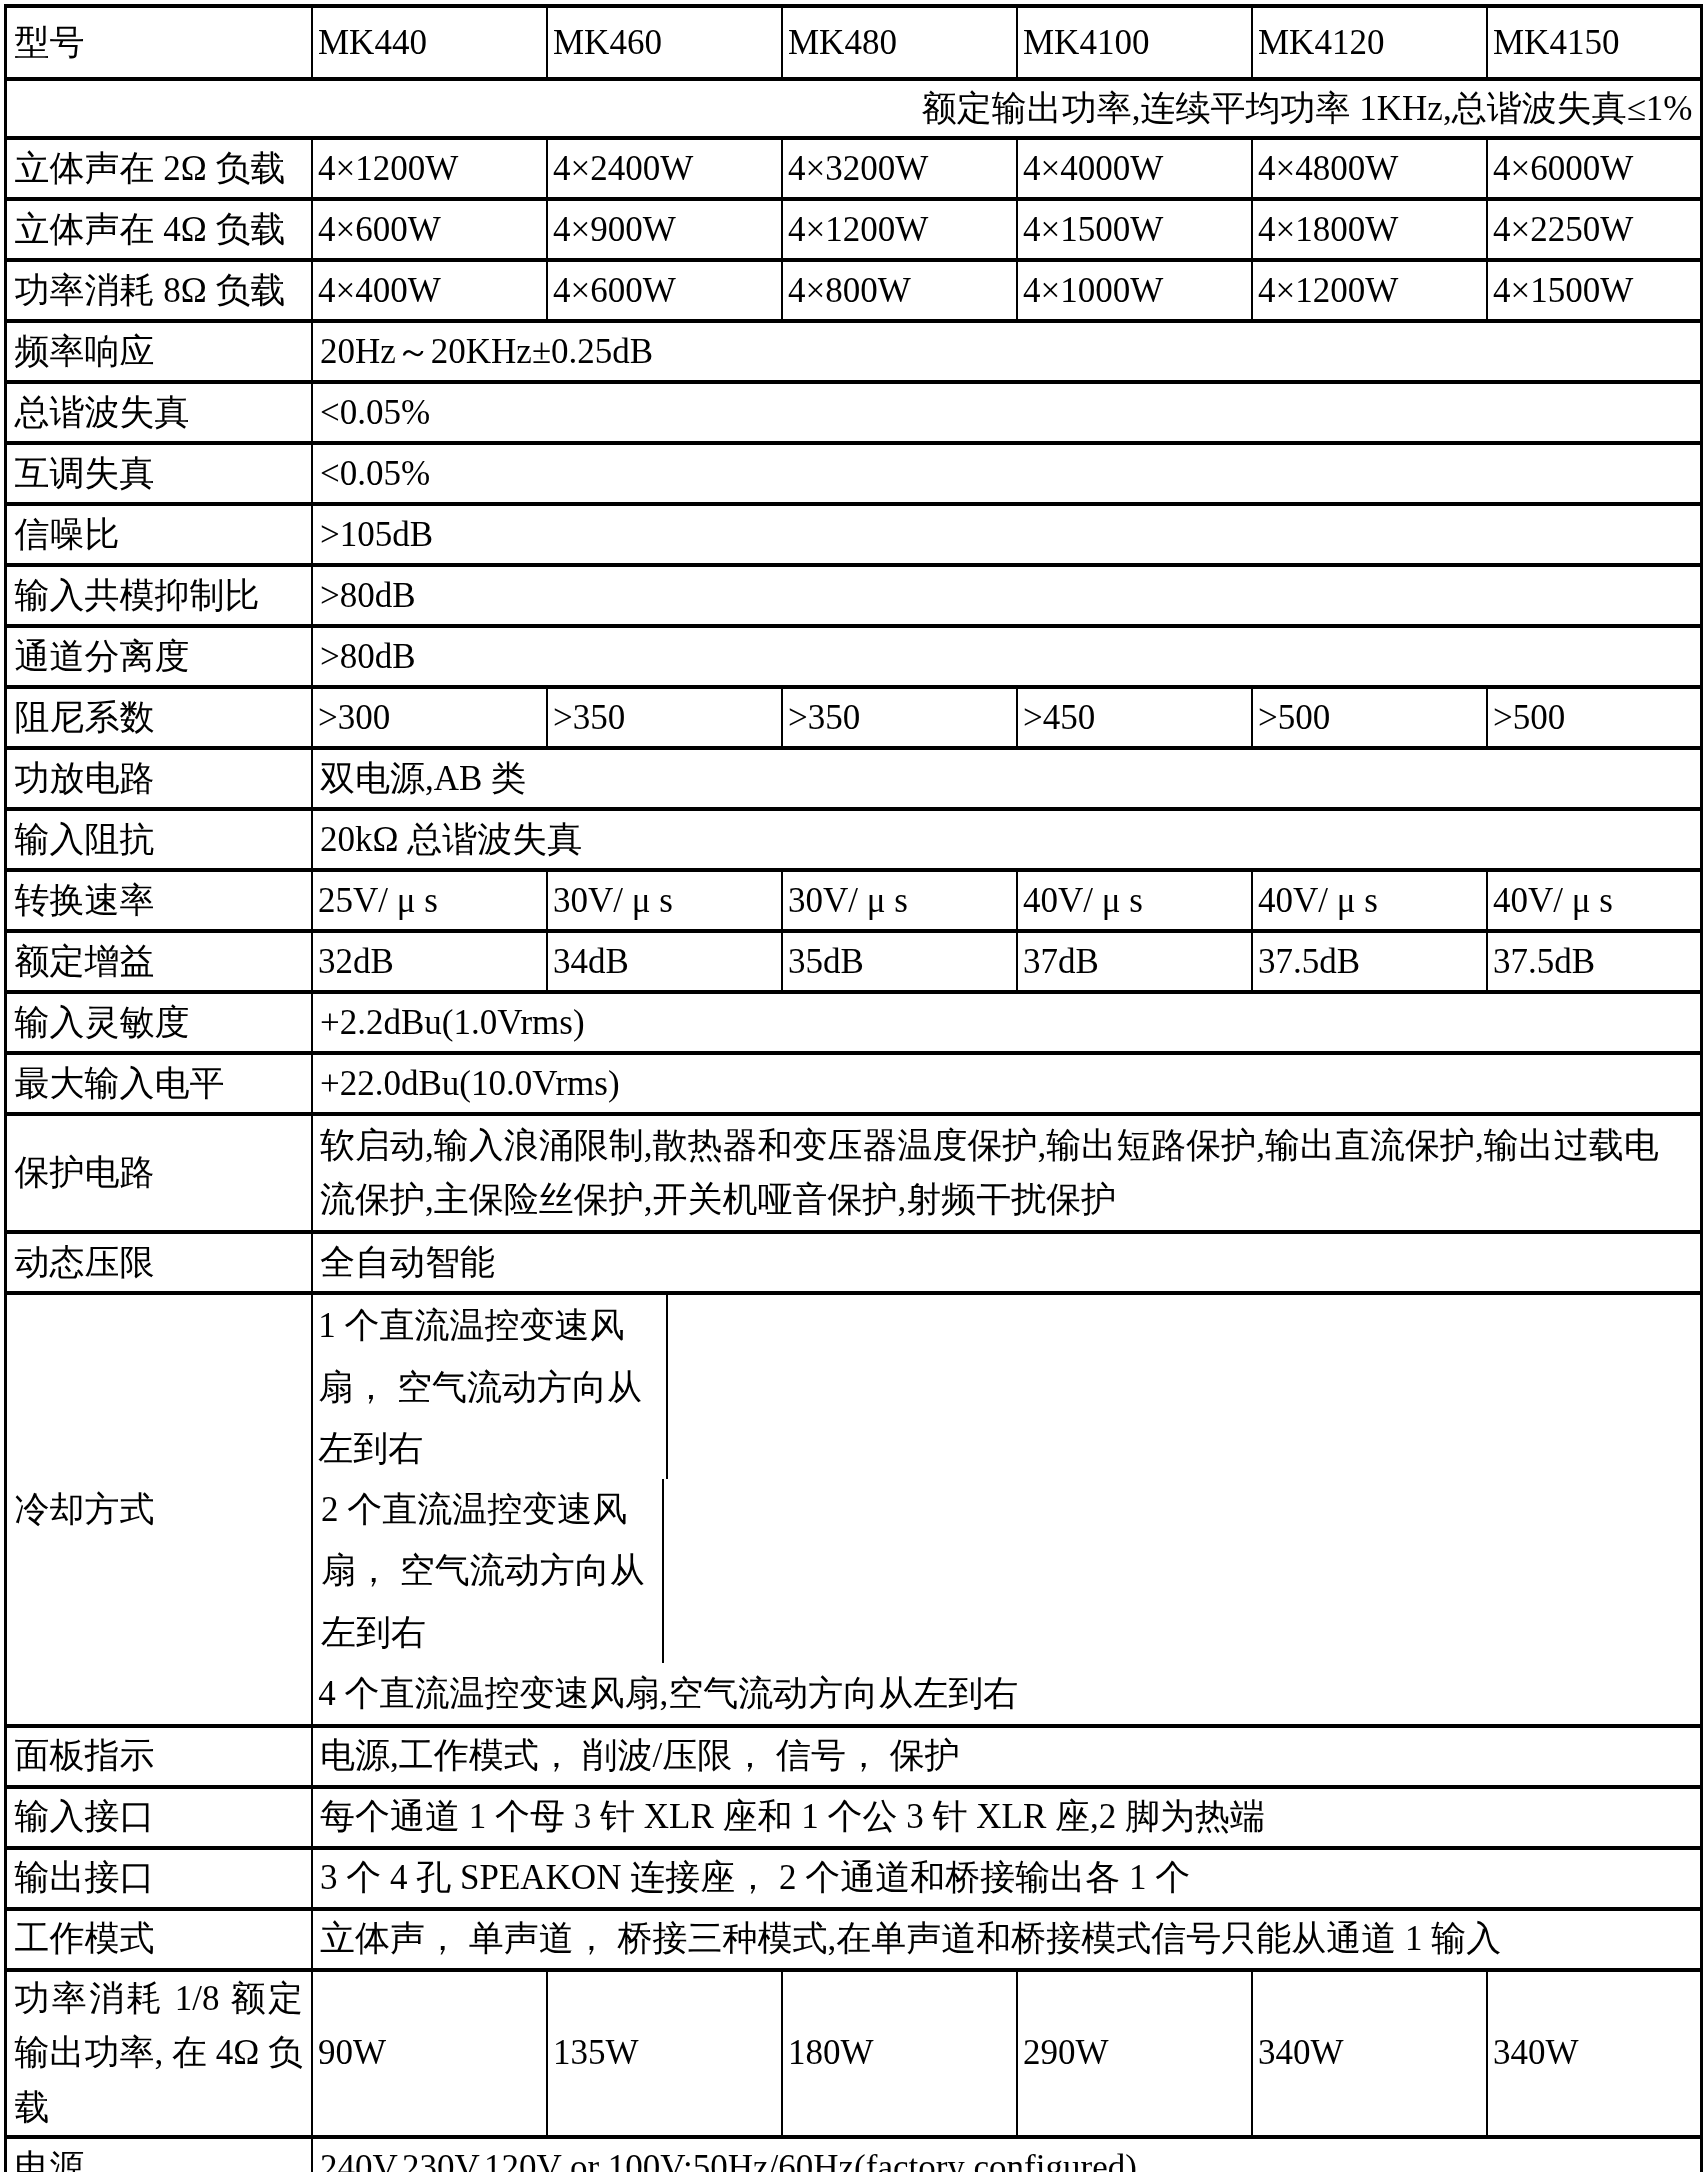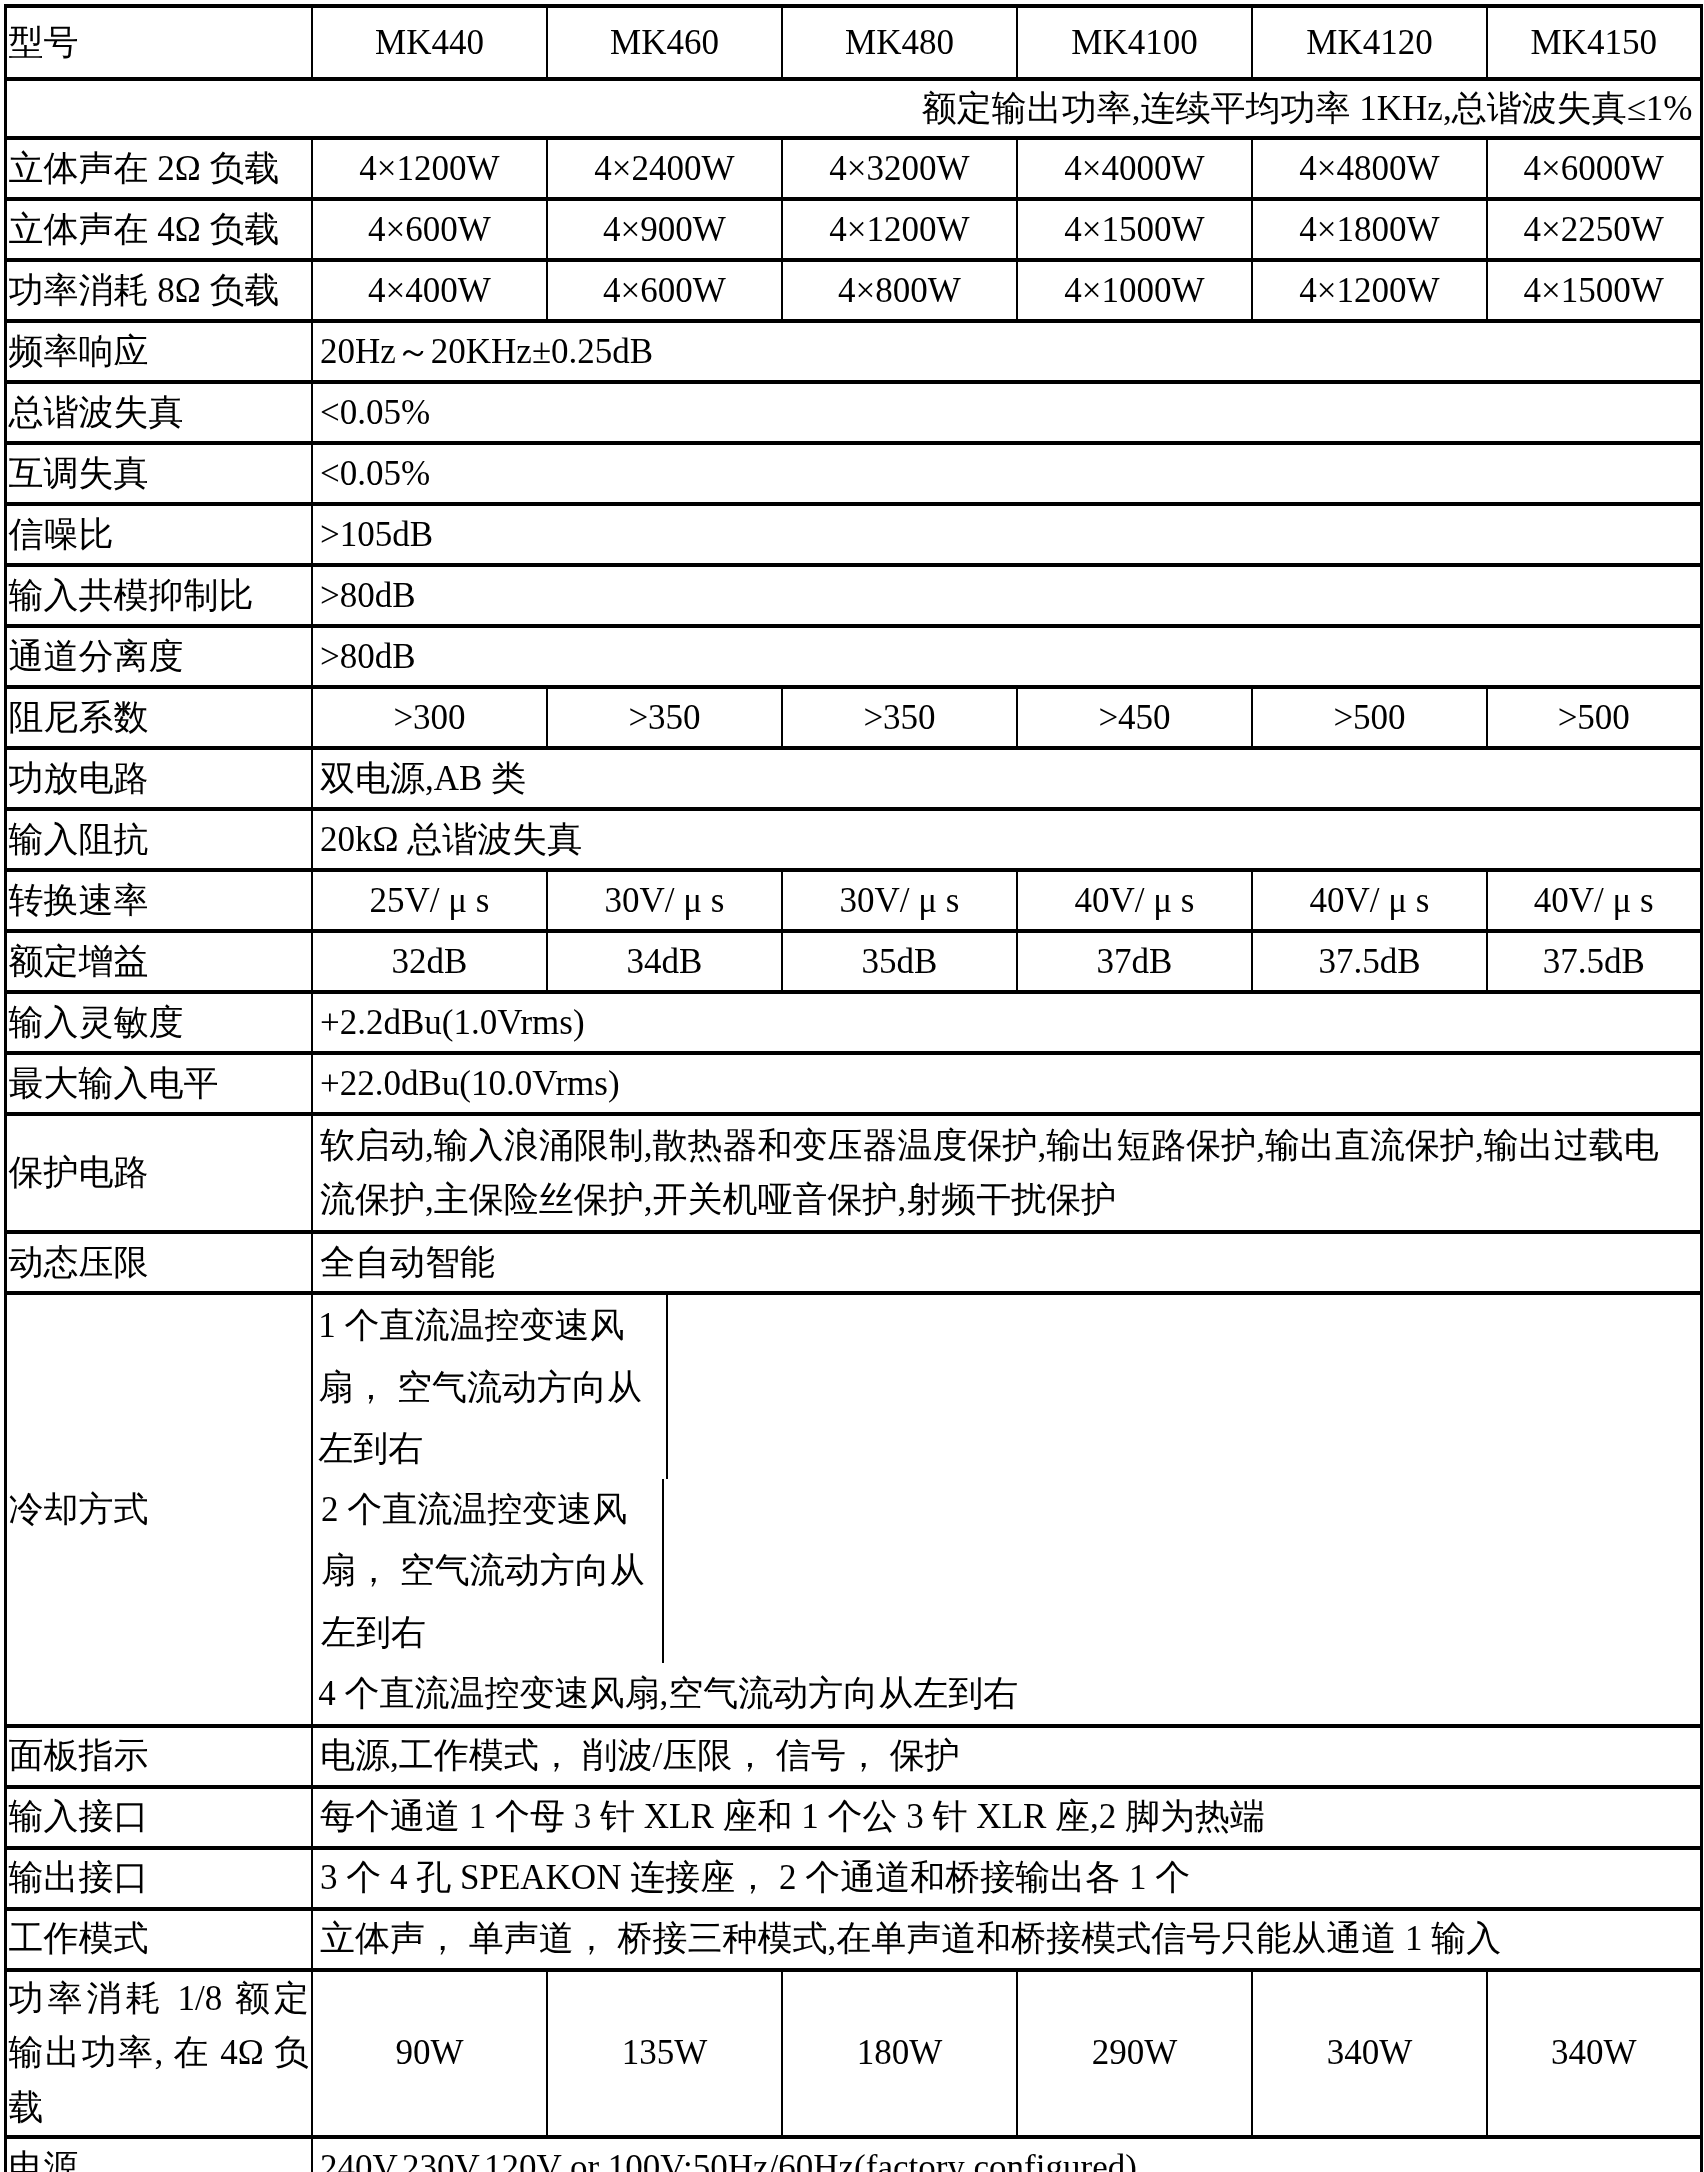--- a/index.html
+++ b/index.html
@@ -26,25 +26,25 @@
     border-top: 4.3px solid #000;
     border-bottom: 4.3px solid #000;
     font-size: 35px;
     line-height: 1.55;
     vertical-align: middle;
     overflow: hidden;
     word-break: break-all;
   }
   td.lbl {
     text-align: justify;
-    padding: 0 2px;
+    padding: 0 8px;
   }
   td.val {
-    text-align: center;
-    padding: 0 12px;
+    text-align: left;
+    padding: 0 5px;
   }
   td.span {
     text-align: left;
     padding: 0 7px;
   }
   td.note {
     text-align: right;
     padding: 0 7px;
   }
   td.coolwrap { padding: 0; }

